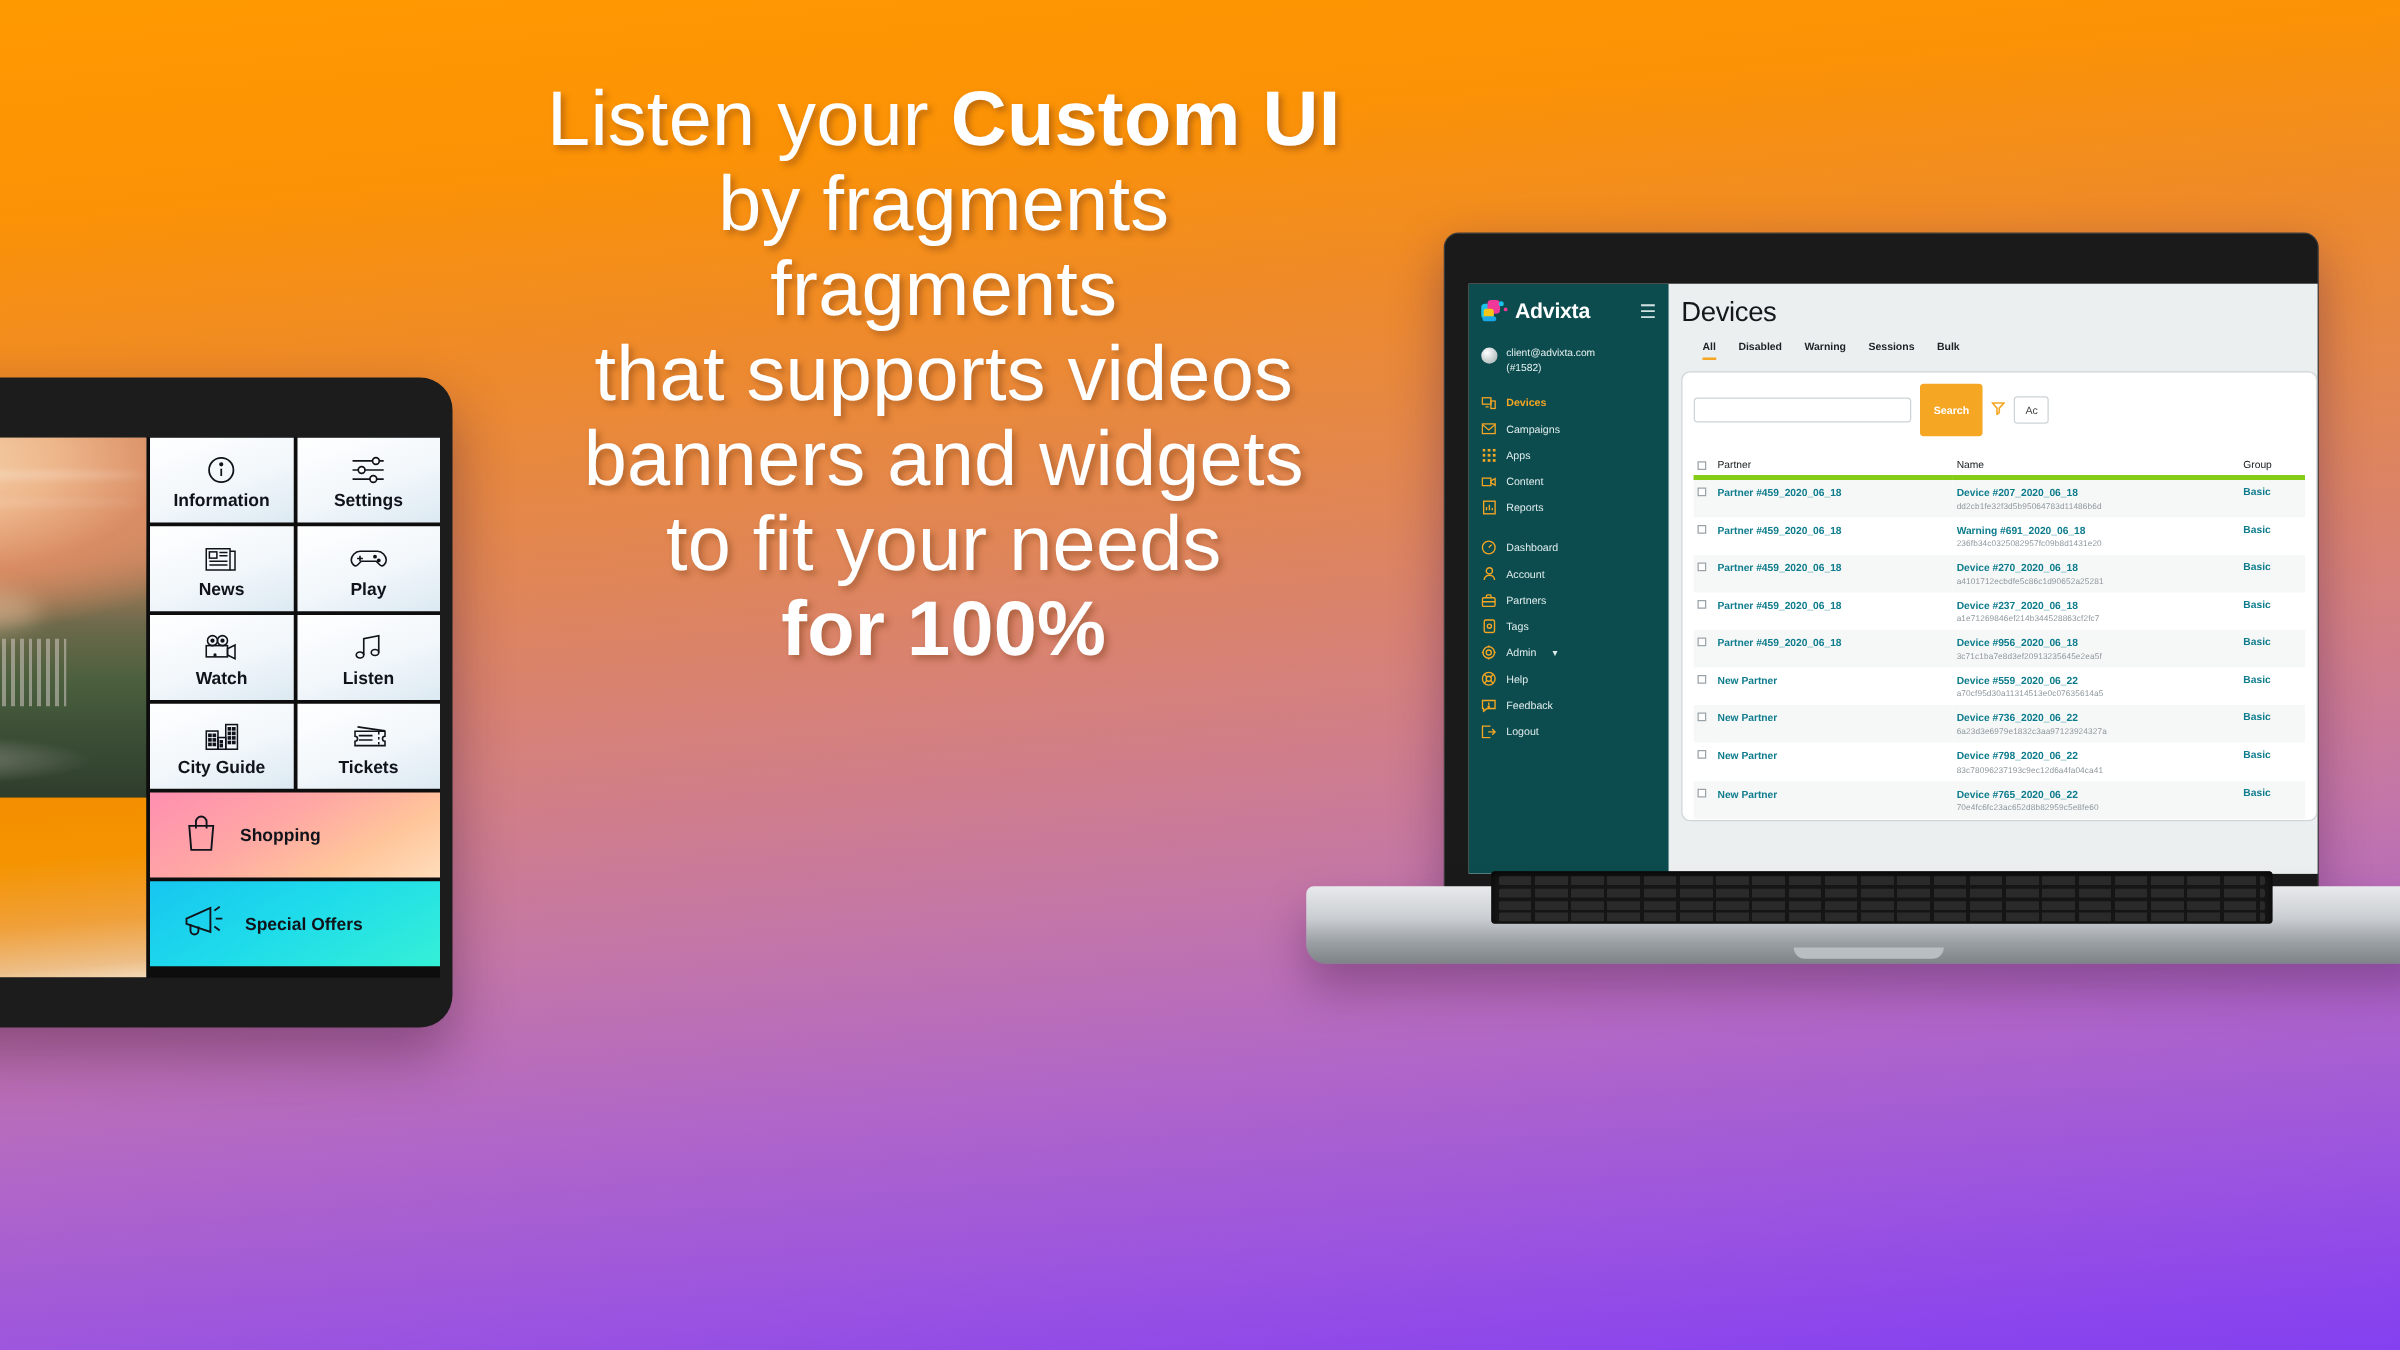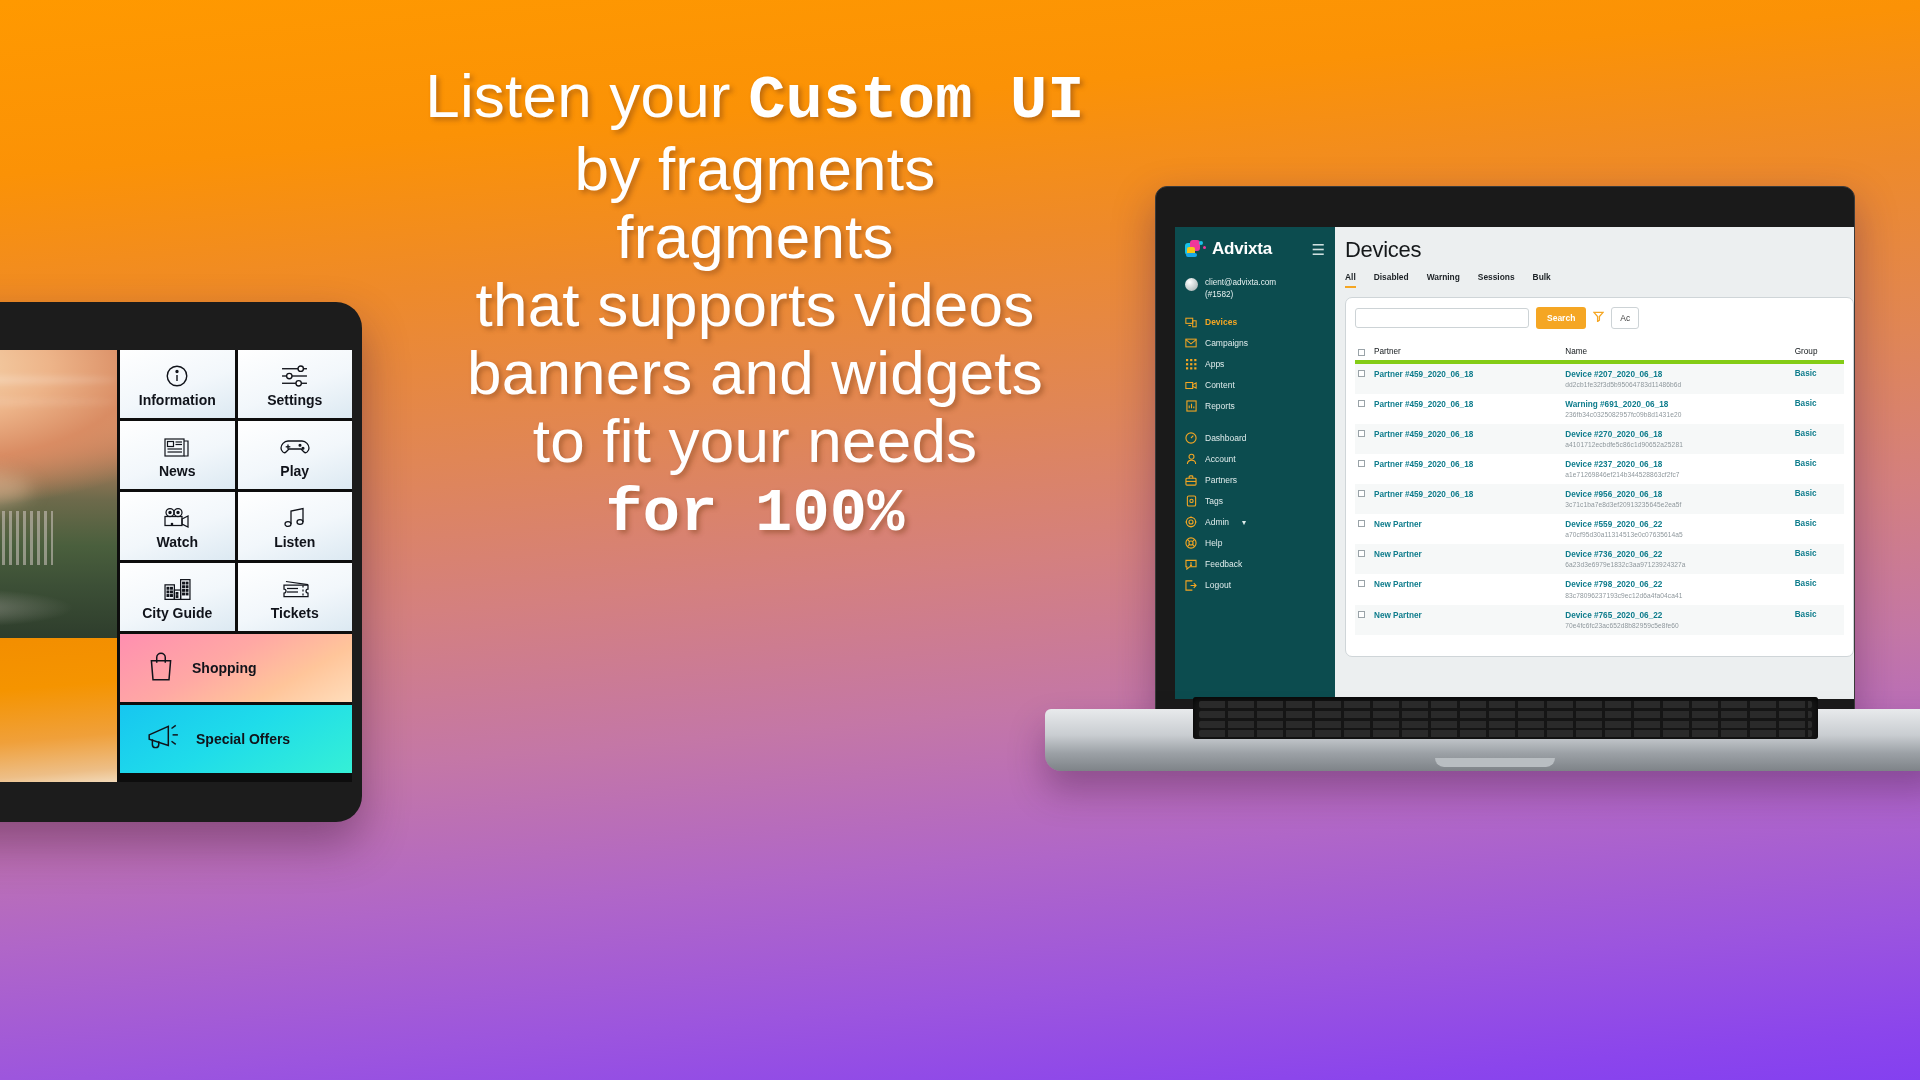--- a/index.html
+++ b/index.html
@@ -14,21 +14,21 @@
 
   
   .headline{
     position:absolute; left:0; top:62px; width:1510px;
     text-align:center; color:#fff; line-height:1.0;
     font-size:62px; font-weight:400;
     text-shadow:3px 3px 5px rgba(120,60,20,.45);
     letter-spacing:.2px;
   }
   .headline .ln{ display:block; padding:3px 0; }
-  .headline b{ font-weight:700;font-family:Liberation Mono, monospace; }
+  .headline b{ font-weight:700; }
 
   
   .tablet{
     position:absolute; left:-248px; top:302px;
     width:610px; height:520px;
     background:#1c1c1c;
     border-radius:26px;
     box-shadow:0 22px 45px rgba(60,20,60,.42);
   }
   .tablet-inner{
@@ -122,32 +122,32 @@
   .nav-item{ display:flex; align-items:center; gap:8px; padding:4.5px 10px; font-size:8.5px; color:#e0ecec; cursor:default;}
   .nav-item.active{ color:#F5A623; font-weight:700;}
   .nav-ico{ width:12px; height:12px; flex:0 0 12px; display:flex; align-items:center; justify-content:center; color:#F5A623;}
   .nav-gap{ height:11px; }
   .chev{ margin-left:5px; font-size:8px; color:#dfeaea;}
 
   .app-main{ flex:1; background:#eceff0; padding:10px 0 0 10px; overflow:hidden;}
   .page-title{ font-size:22px; font-weight:400; color:#15181a; margin-bottom:9px; letter-spacing:-.3px;}
   .tabs{ display:flex; gap:18px; font-size:8.4px; font-weight:700; color:#1d2226; padding-bottom:4px;}
   .tab{ padding-bottom:4px; }
-  .tab.active{ border-bottom:2.5px solid #F5A623; }
+  .tab.active{ border-bottom:2.5px solid #F5A623;margin-left:17px; }
   .panel{
     background:#fff; border:1px solid #cfd5d8; border-radius:7px; margin-top:5px;
     height:360px; padding:9px; position:relative; overflow:hidden;
   }
   .toolbar{ display:flex; align-items:center; gap:7px; }
   .search-input{
     width:174px; height:20px; border:1px solid #cdd3d6; border-radius:3px; background:#fff;
   }
   .search-btn{
     background:#F5A623; color:#fff; font-size:8.5px; font-weight:600;
-    padding:6px 11px; border-radius:3px; border:none;
+    padding:16px 11px; border-radius:3px; border:none;
   }
   .filter-ico{ color:#F5A623; font-size:12px; }
   .adv-btn{ border:1px solid #cdd3d6; border-radius:3px; font-size:8.5px; color:#444; padding:5px 8px; background:#fff; white-space:nowrap;}
 
   table{ width:100%; border-collapse:collapse; margin-top:14px; }
   th{
     text-align:left; font-size:8.2px; font-weight:400; color:#14191c;
     padding:4px 3px; border-bottom:4px solid #84cc16;
   }
   td{ padding:5px 3px; font-size:8.2px; vertical-align:top; }

